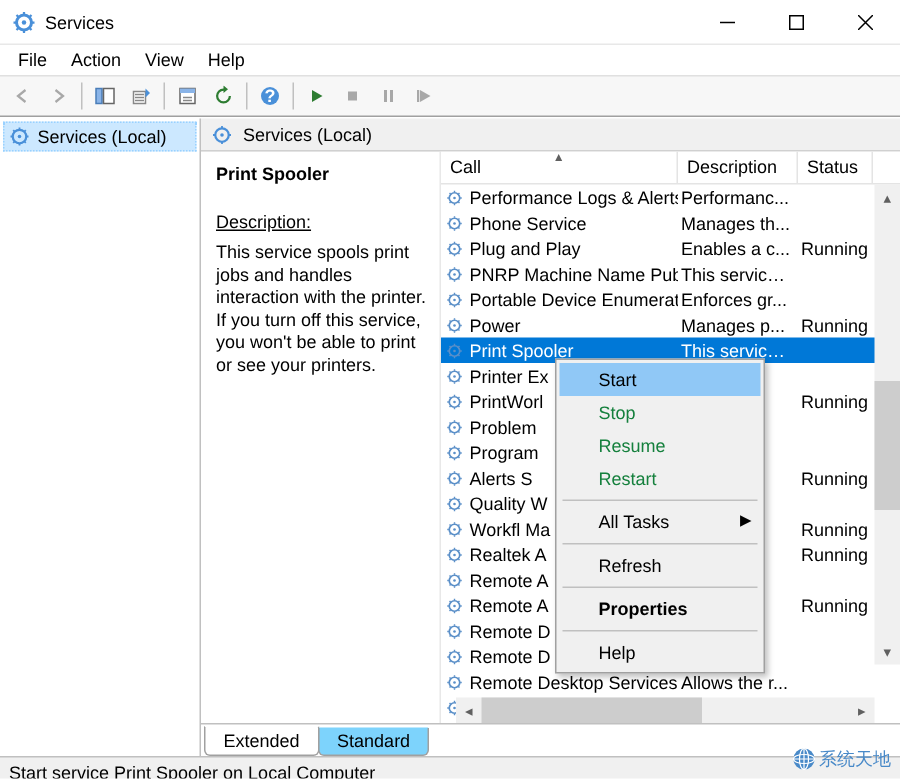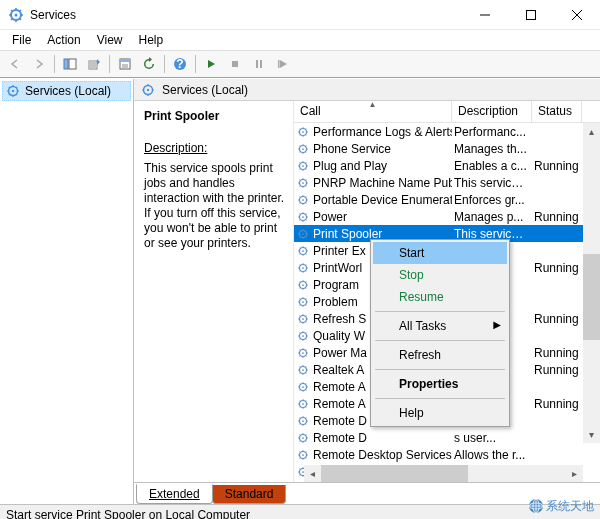--- a/index.html
+++ b/index.html
@@ -46,22 +46,22 @@
 .rows { overflow-y: auto; height: 360px; }
 .row { display: flex; height: 17px; align-items: center; }
 .row.sel { background: #0078d7; color: #fff; }
 .cell { padding: 0 2px; white-space: nowrap; overflow: hidden; text-overflow: ellipsis; }
 .cell.name { width: 158px; display: flex; align-items: center; gap: 3px; }
 .cell.name .icon { width: 14px; height: 14px; flex-shrink: 0; }
 .cell.desc { width: 80px; }
 .cell.stat { width: 50px; }
 
 .tabs { height: 22px; border-top: 1px solid #c0c0c0; display: flex; align-items: flex-end; padding-left: 2px; background: #fff; }
-.tab { padding: 2px 12px; border: 1px solid #a0a0a0; border-top: none; border-radius: 0 0 4px 4px; margin-right: -1px; background: #c2410c; position: relative; }
-.tab.act { background: #fff; z-index: 2; border-top: 1px solid #fff; margin-top: -1px; text-decoration: underline; }
+.tab { padding: 2px 12px; border: 1px solid #a0a0a0; border-top: none; border-radius: 0 0 4px 4px; margin-right: -1px; background: #7dd3fc; position: relative; }
+.tab.act { background: #fff; z-index: 2; border-top: 1px solid #fff; margin-top: -1px; }
 
 .ctxmenu { position: absolute; background: #f0f0f0; border: 1px solid #a0a0a0; box-shadow: 2px 2px 4px rgba(0,0,0,0.25); padding: 2px; z-index: 100; width: 140px; }
 .ctxitem { padding: 4px 20px 4px 26px; position: relative; }
 .ctxitem.enabled:hover, .ctxitem.hov { background: #90c8f6; }
 .ctxitem.disabled { color: #15803d; }
 .ctxitem.bold { font-weight: bold; }
 .ctxitem .arrow { position: absolute; right: 6px; top: 4px; font-size: 10px; }
 .ctxsep { height: 1px; background: #c0c0c0; margin: 3px 2px; }
 
 .status { height: 20px; border-top: 1px solid #c0c0c0; padding: 2px 6px; display: flex; align-items: center; background: #f0f0f0; font-size: 11px; }
@@ -331,45 +331,45 @@
               <div class="cell desc">Workfl ...</div>
               <div class="cell stat">Running</div>
             </div>
             <div class="row">
               <div class="cell name">
                 <span class="icon"><svg viewBox="0 0 16 16">
                     <circle cx="8" cy="8" r="4" fill="none" stroke="#5a8fc8" stroke-width="1.3"></circle>
                     <circle cx="8" cy="8" r="1" fill="#5a8fc8"></circle>
                     <path d="M8 2.5v1.2M8 12.3v1.2M2.5 8h1.2M12.3 8h1.2M4.2 4.2l.8.8M11 11l.8.8M4.2 11.8l.8-.8M11 5l.8-.8" stroke="#5a8fc8" stroke-width="1.1"></path>
                   </svg></span>
+                <span>Problem</span>
+              </div>
+              <div class="cell desc">ervice ...</div>
+              <div class="cell stat"></div>
+            </div>
+            <div class="row">
+              <div class="cell name">
+                <span class="icon"><svg viewBox="0 0 16 16">
+                    <circle cx="8" cy="8" r="4" fill="none" stroke="#5a8fc8" stroke-width="1.3"></circle>
+                    <circle cx="8" cy="8" r="1" fill="#5a8fc8"></circle>
+                    <path d="M8 2.5v1.2M8 12.3v1.2M2.5 8h1.2M12.3 8h1.2M4.2 4.2l.8.8M11 11l.8.8M4.2 11.8l.8-.8M11 5l.8-.8" stroke="#5a8fc8" stroke-width="1.1"></path>
+                  </svg></span>
                 <span>Program</span>
               </div>
               <div class="cell desc">ervice ...</div>
               <div class="cell stat"></div>
             </div>
             <div class="row">
               <div class="cell name">
                 <span class="icon"><svg viewBox="0 0 16 16">
                     <circle cx="8" cy="8" r="4" fill="none" stroke="#5a8fc8" stroke-width="1.3"></circle>
                     <circle cx="8" cy="8" r="1" fill="#5a8fc8"></circle>
                     <path d="M8 2.5v1.2M8 12.3v1.2M2.5 8h1.2M12.3 8h1.2M4.2 4.2l.8.8M11 11l.8.8M4.2 11.8l.8-.8M11 5l.8-.8" stroke="#5a8fc8" stroke-width="1.1"></path>
                   </svg></span>
-                <span>Problem</span>
-              </div>
-              <div class="cell desc">ervice ...</div>
-              <div class="cell stat"></div>
-            </div>
-            <div class="row">
-              <div class="cell name">
-                <span class="icon"><svg viewBox="0 0 16 16">
-                    <circle cx="8" cy="8" r="4" fill="none" stroke="#5a8fc8" stroke-width="1.3"></circle>
-                    <circle cx="8" cy="8" r="1" fill="#5a8fc8"></circle>
-                    <path d="M8 2.5v1.2M8 12.3v1.2M2.5 8h1.2M12.3 8h1.2M4.2 4.2l.8.8M11 11l.8.8M4.2 11.8l.8-.8M11 5l.8-.8" stroke="#5a8fc8" stroke-width="1.1"></path>
-                  </svg></span>
-                <span>Refresh S</span>
+                <span>Alerts S</span>
               </div>
               <div class="cell desc">nt Pro...</div>
               <div class="cell stat">Running</div>
             </div>
             <div class="row">
               <div class="cell name">
                 <span class="icon"><svg viewBox="0 0 16 16">
                     <circle cx="8" cy="8" r="4" fill="none" stroke="#5a8fc8" stroke-width="1.3"></circle>
                     <circle cx="8" cy="8" r="1" fill="#5a8fc8"></circle>
                     <path d="M8 2.5v1.2M8 12.3v1.2M2.5 8h1.2M12.3 8h1.2M4.2 4.2l.8.8M11 11l.8.8M4.2 11.8l.8-.8M11 5l.8-.8" stroke="#5a8fc8" stroke-width="1.1"></path>
@@ -379,21 +379,21 @@
               <div class="cell desc">y Win...</div>
               <div class="cell stat"></div>
             </div>
             <div class="row">
               <div class="cell name">
                 <span class="icon"><svg viewBox="0 0 16 16">
                     <circle cx="8" cy="8" r="4" fill="none" stroke="#5a8fc8" stroke-width="1.3"></circle>
                     <circle cx="8" cy="8" r="1" fill="#5a8fc8"></circle>
                     <path d="M8 2.5v1.2M8 12.3v1.2M2.5 8h1.2M12.3 8h1.2M4.2 4.2l.8.8M11 11l.8.8M4.2 11.8l.8-.8M11 5l.8-.8" stroke="#5a8fc8" stroke-width="1.1"></path>
                   </svg></span>
-                <span>Power Ma</span>
+                <span>Workfl Ma</span>
               </div>
               <div class="cell desc">anage...</div>
               <div class="cell stat">Running</div>
             </div>
             <div class="row">
               <div class="cell name">
                 <span class="icon"><svg viewBox="0 0 16 16">
                     <circle cx="8" cy="8" r="4" fill="none" stroke="#5a8fc8" stroke-width="1.3"></circle>
                     <circle cx="8" cy="8" r="1" fill="#5a8fc8"></circle>
                     <path d="M8 2.5v1.2M8 12.3v1.2M2.5 8h1.2M12.3 8h1.2M4.2 4.2l.8.8M11 11l.8.8M4.2 11.8l.8-.8M11 5l.8-.8" stroke="#5a8fc8" stroke-width="1.1"></path>
@@ -499,20 +499,21 @@
       <div class="tab act">Extended</div>
       <div class="tab">Standard</div>
     </div>
   </div>
 </div>
 
 <div class="ctxmenu" style="left:370px; top:239px;">
   <div class="ctxitem enabled hov">Start</div>
   <div class="ctxitem disabled">Stop</div>
   <div class="ctxitem disabled">Resume</div>
+  <div class="ctxitem disabled">Restart</div>
   <div class="ctxsep"></div>
   <div class="ctxitem enabled"><span>All Tasks</span><span class="arrow">▶</span></div>
   <div class="ctxsep"></div>
   <div class="ctxitem enabled">Refresh</div>
   <div class="ctxsep"></div>
   <div class="ctxitem enabled bold">Properties</div>
   <div class="ctxsep"></div>
   <div class="ctxitem enabled">Help</div>
 </div>
 

